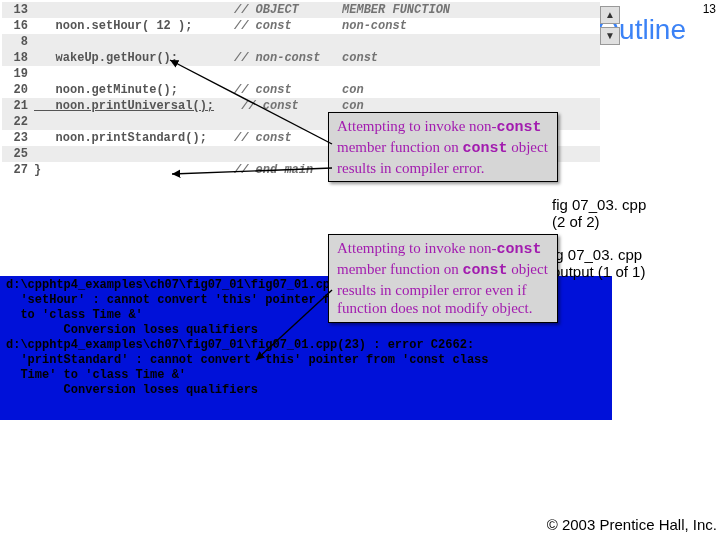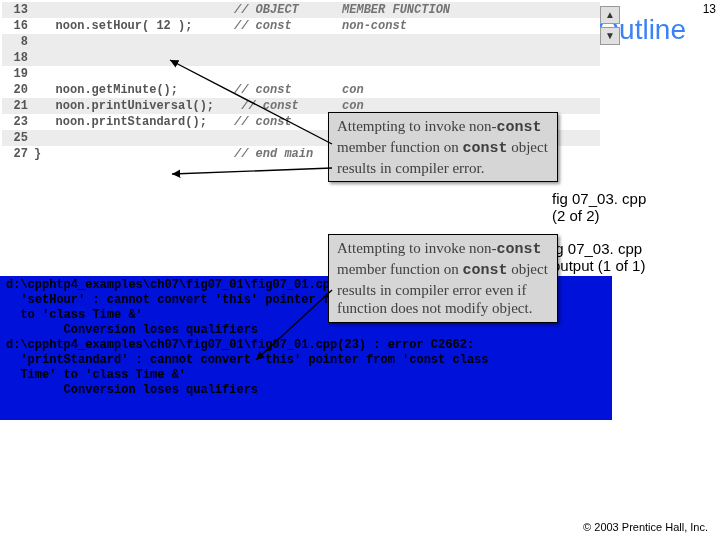--- a/index.html
+++ b/index.html
@@ -84,49 +84,49 @@
     font-family: "Courier New", monospace;
     font-size: 12px;
     font-weight: bold;
     color: #000;
     white-space: pre;
     line-height: 15px;
   }
   .side-labels {
     position: absolute;
     right: 18px;
-    top: 190px;
+    top: 196px;
     width: 150px;
     font-size: 15px;
     color: #000;
     text-align: left;
   }
   .side-labels div { margin-bottom: 16px; }
   .callout {
     position: absolute;
     background: #d6d6d6;
     border: 1px solid #000;
     box-shadow: 2px 2px 3px rgba(0,0,0,0.4);
     font-family: "Times New Roman", serif;
     font-size: 15px;
-    color: #404040;
+    color: #a21caf;
     padding: 4px 8px;
     line-height: 1.25;
   }
   .callout .kw-const {
     font-family: "Courier New", monospace;
     font-weight: bold;
   }
   .callout1 { top: 112px; left: 328px; width: 212px; }
   .callout2 { top: 234px; left: 328px; width: 212px; }
   .copyright {
     position: absolute;
     bottom: 6px;
-    right: 12px;
-    font-size: 11px;
+    right: 3px;
+    font-size: 15px;
     color: #000;
     text-align: right;
     line-height: 1.3;
   }
   svg.connector {
     position: absolute;
     top: 0; left: 0;
     pointer-events: none;
   }
 </style>
@@ -143,24 +143,25 @@
     </div>
   <div class="nav-btn">
       <span>▼</span>
     </div>
 </div>
 
 <div class="code-block" id="code-block">
     <div class="code-line code-graybar"><span class="code-lineno">13</span><span class="code-text"><span style="display: inline-block; width: 200px;"></span><span class="kw-green">// OBJECT</span><span>      </span><span class="kw-green">MEMBER FUNCTION</span></span></div>
     <div class="code-line"><span class="code-lineno">16</span><span class="code-text"><span style="display: inline-block; width: 200px;">   noon.setHour( 12 );   </span><span class="kw-green">// const</span><span>       </span><span class="kw-green">non-const</span></span></div>
     <div class="code-line code-graybar"><span class="code-lineno">8</span><span class="code-text"><span style="display: inline-block; width: 200px;"></span></span></div>
-    <div class="code-line code-graybar"><span class="code-lineno">18</span></div>
+    <div class="code-line code-graybar"><span class="code-lineno">18</span><span class="code-text"><span style="display: inline-block; width: 200px;">   wakeUp.getHour();     </span><span class="kw-green">// non-const</span><span>   </span><span class="kw-green">const</span></span></div>
     <div class="code-line"><span class="code-lineno">19</span><span class="code-text"><span style="display: inline-block; width: 200px;"></span></span></div>
     <div class="code-line"><span class="code-lineno">20</span><span class="code-text"><span style="display: inline-block; width: 200px;">   noon.getMinute();     </span><span class="kw-green">// const</span><span>       </span><span class="kw-green">con</span></span></div>
-    <div class="code-line code-graybar"><span class="code-lineno">21</span><span class="code-text"><span style="display: inline-block; width: 200px;">   noon.printUniversal();</span><span class="kw-green"> // const</span><span>      </span><span class="kw-green">con</span></span></div>
+    <div class="code-line code-graybar"><span class="code-lineno">21</span><span class="code-text"><span style="display: inline-block; width: 200px; text-decoration: underline;">   noon.printUniversal();</span><span class="kw-green"> // const</span><span>      </span><span class="kw-green">con</span></span></div>
+    <div class="code-line code-graybar"><span class="code-lineno">22</span><span class="code-text"><span style="display: inline-block; width: 200px;"></span></span></div>
     <div class="code-line"><span class="code-lineno">23</span><span class="code-text"><span style="display: inline-block; width: 200px;">   noon.printStandard(); </span><span class="kw-green">// const</span><span>       </span><span class="kw-green">non</span></span></div>
     <div class="code-line code-graybar"><span class="code-lineno">25</span></div>
     <div class="code-line"><span class="code-lineno">27</span><span class="code-text"><span style="display: inline-block; width: 200px;">} </span><span class="kw-green">// end main</span></span></div>
   </div>
 
 <div class="output-block">d:\cpphtp4_examples\ch07\fig07_01\fig07_01.cpp(16) : error C2662:
   'setHour' : cannot convert 'this' pointer from
   to 'class Time &amp;'
         Conversion loses qualifiers
 d:\cpphtp4_examples\ch07\fig07_01\fig07_01.cpp(23) : error C2662:

